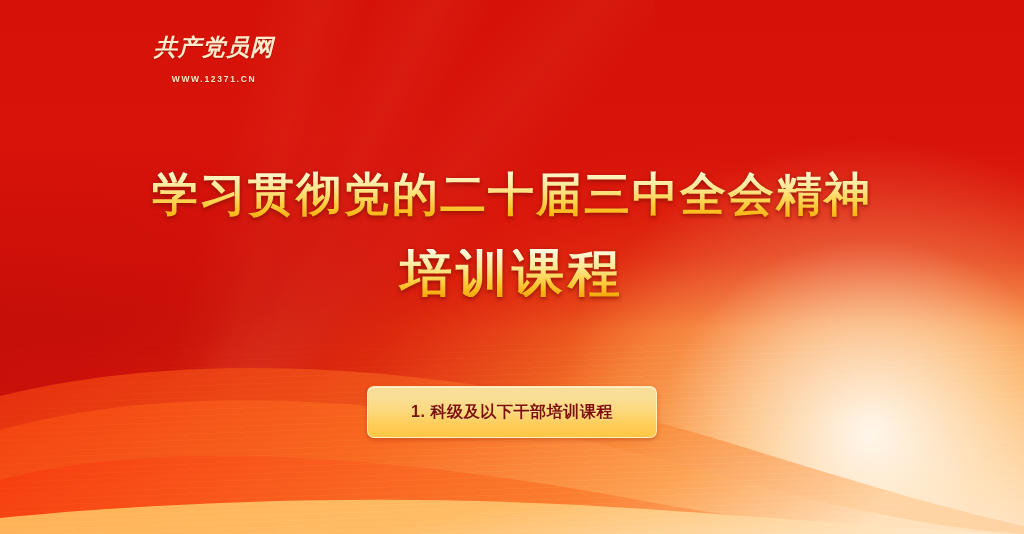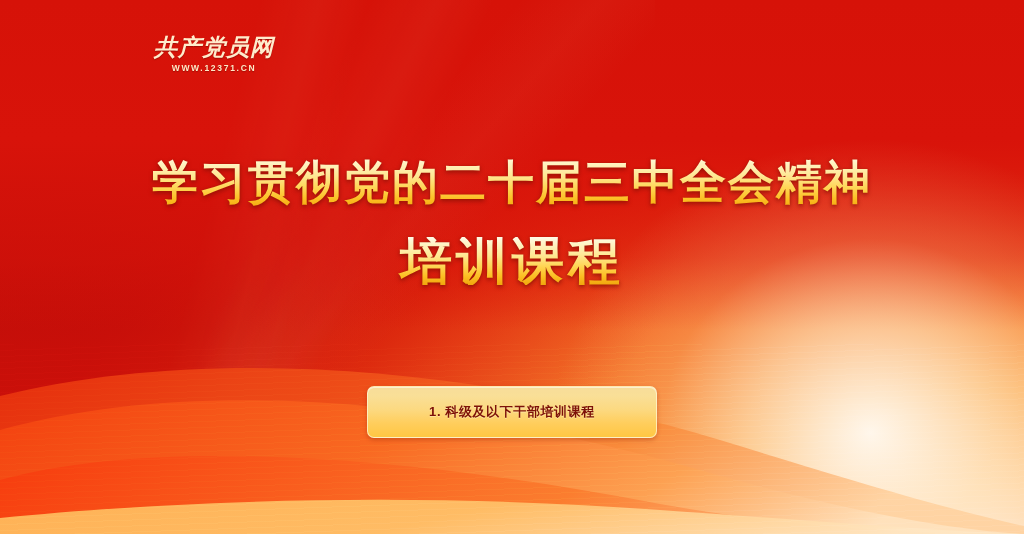--- a/index.html
+++ b/index.html
@@ -104,40 +104,40 @@
     line-height: 26px;
     font-weight: 700;
     font-style: italic;
     letter-spacing: 1px;
     color: #ffeccc;
     text-shadow: 0 1px 1px rgba(120,8,4,0.55);
     white-space: nowrap;
   }
   .logo-url {
     display: block;
-    margin-top: 3px;
+    margin-top: 14px;
     font-size: 8.5px;
     line-height: 10px;
     font-weight: 700;
     letter-spacing: 1.7px;
     color: #ffe9c6;
     text-shadow: 0 1px 1px rgba(120,8,4,0.5);
     white-space: nowrap;
   }
 
   
   .titles {
     position: absolute;
     left: 0; right: 0;
     top: 155px;
     text-align: center;
     user-select: none;
   }
   .title-main, .title-sub {
-    margin: 0;
+    margin: 12px;
     font-weight: 700;
     letter-spacing: 2px;
     background-image: linear-gradient(180deg,
         #fffbe8 0%,
         #fff3c2 16%,
         #ffe894 38%,
         #ffd451 62%,
         #fcbe22 82%,
         #f0a60d 100%);
     -webkit-background-clip: text;
@@ -172,21 +172,21 @@
         #ffce5d 72%,
         #ffc743 100%);
     box-shadow:
       0 2px 4px rgba(130,20,4,0.30),
       inset 0 1px 0 rgba(255,255,255,0.55);
     display: flex;
     align-items: center;
     justify-content: center;
     cursor: pointer;
     font-family: "Liberation Sans", "DejaVu Sans", sans-serif;
-    font-size: 13px;
+    font-size: 16px;
     font-weight: 700;
     letter-spacing: 0.6px;
     color: #7d1108;
     text-shadow: 0 1px 0 rgba(255,250,220,0.40);
     white-space: nowrap;
     user-select: none;
   }
 </style>
 </head>
 <body>

